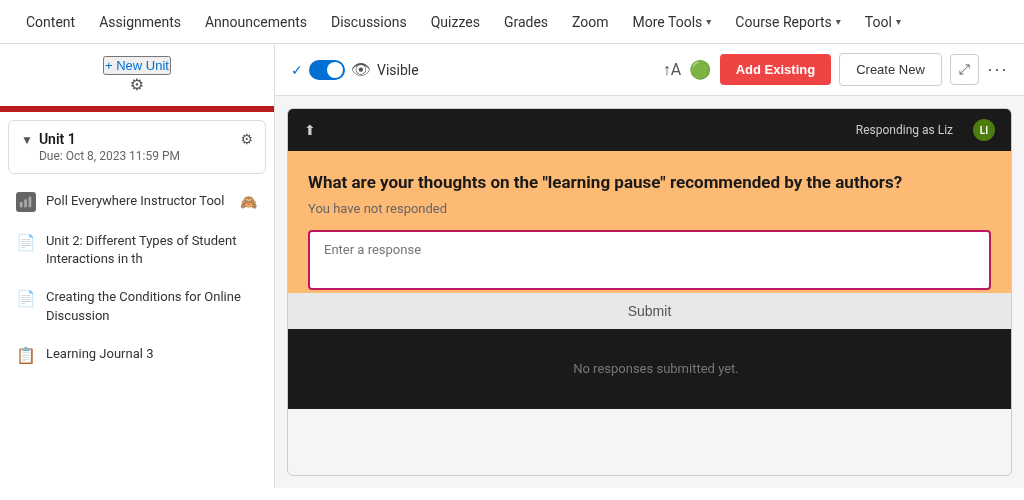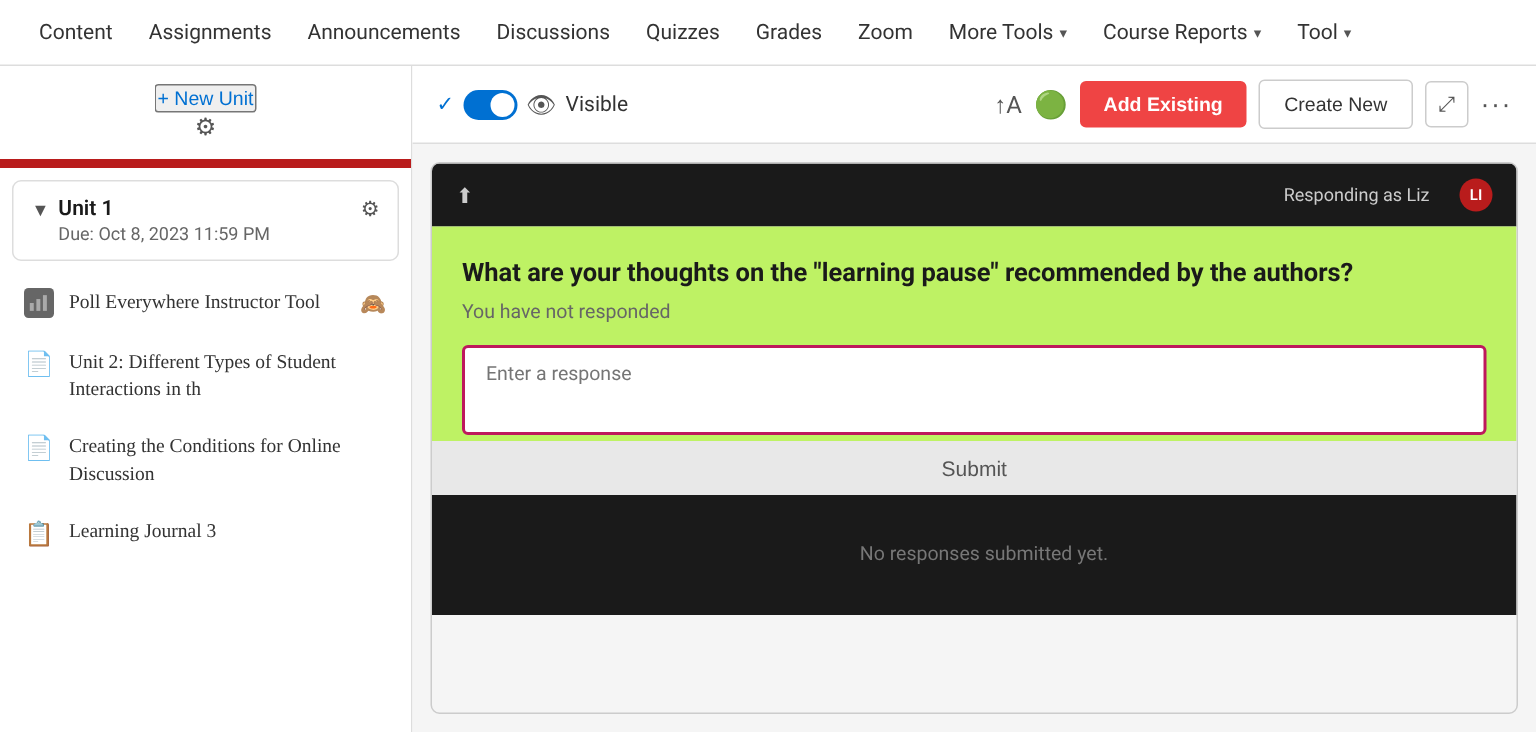--- a/index.html
+++ b/index.html
@@ -78,21 +78,21 @@
     .sidebar-list-item {
       display: flex;
       align-items: flex-start;
       gap: 10px;
       padding: 10px 16px;
       cursor: pointer;
     }
     .item-icon { color: #555; font-size: 16px; margin-top: 1px; flex-shrink: 0; }
     .item-icon-poll { width: 20px; height: 20px; background: #666; border-radius: 3px; display: flex; align-items: center; justify-content: center; flex-shrink: 0; }
     .item-icon-poll svg { width: 14px; height: 14px; fill: #888; }
-    .item-text { font-size: 13px; color: #333; line-height: 1.4; font-family: Liberation Serif, serif; }
+    .item-text { font-size: 13px; color: #333; line-height: 1.4; }
     .item-action { color: #888; font-size: 14px; cursor: pointer; margin-left: auto; margin-top: 2px; }
 
     
     .content-area {
       flex: 1;
       display: flex;
       flex-direction: column;
       background: #f5f5f5;
     }
 
@@ -155,26 +155,26 @@
       justify-content: space-between;
       font-size: 12px;
     }
     .poll-export-icon { color: #ccc; font-size: 14px; cursor: pointer; }
     .responding-as {
       display: flex; align-items: center; gap: 20px;
       font-size: 12px; color: #ccc;
     }
     .user-avatar {
       width: 22px; height: 22px; border-radius: 50%;
-      background: #b91c1c; color: #fff; font-size: 10px;
+      background: #4d7c0f; color: #fff; font-size: 10px;
       display: flex; align-items: center; justify-content: center; font-weight: 600;
     }
 
     .poll-question-area {
-      background: #bef264;
+      background: #fdba74;
       padding: 20px 20px 0 20px;
     }
     .poll-question {
       font-size: 17px; font-weight: 700; color: #1a1a1a; line-height: 1.4;
     }
     .poll-subtitle {
       font-size: 13px; color: #666; margin-top: 6px;
     }
     .poll-input {
       width: 100%; border: 2px solid #be185d; border-radius: 4px;

